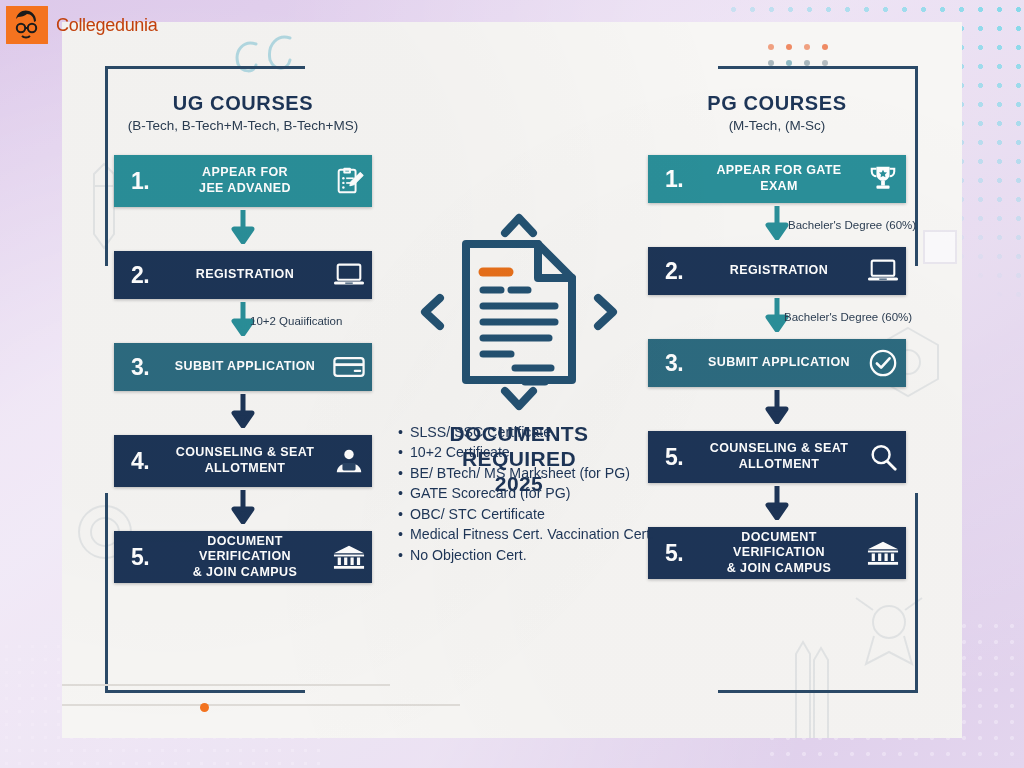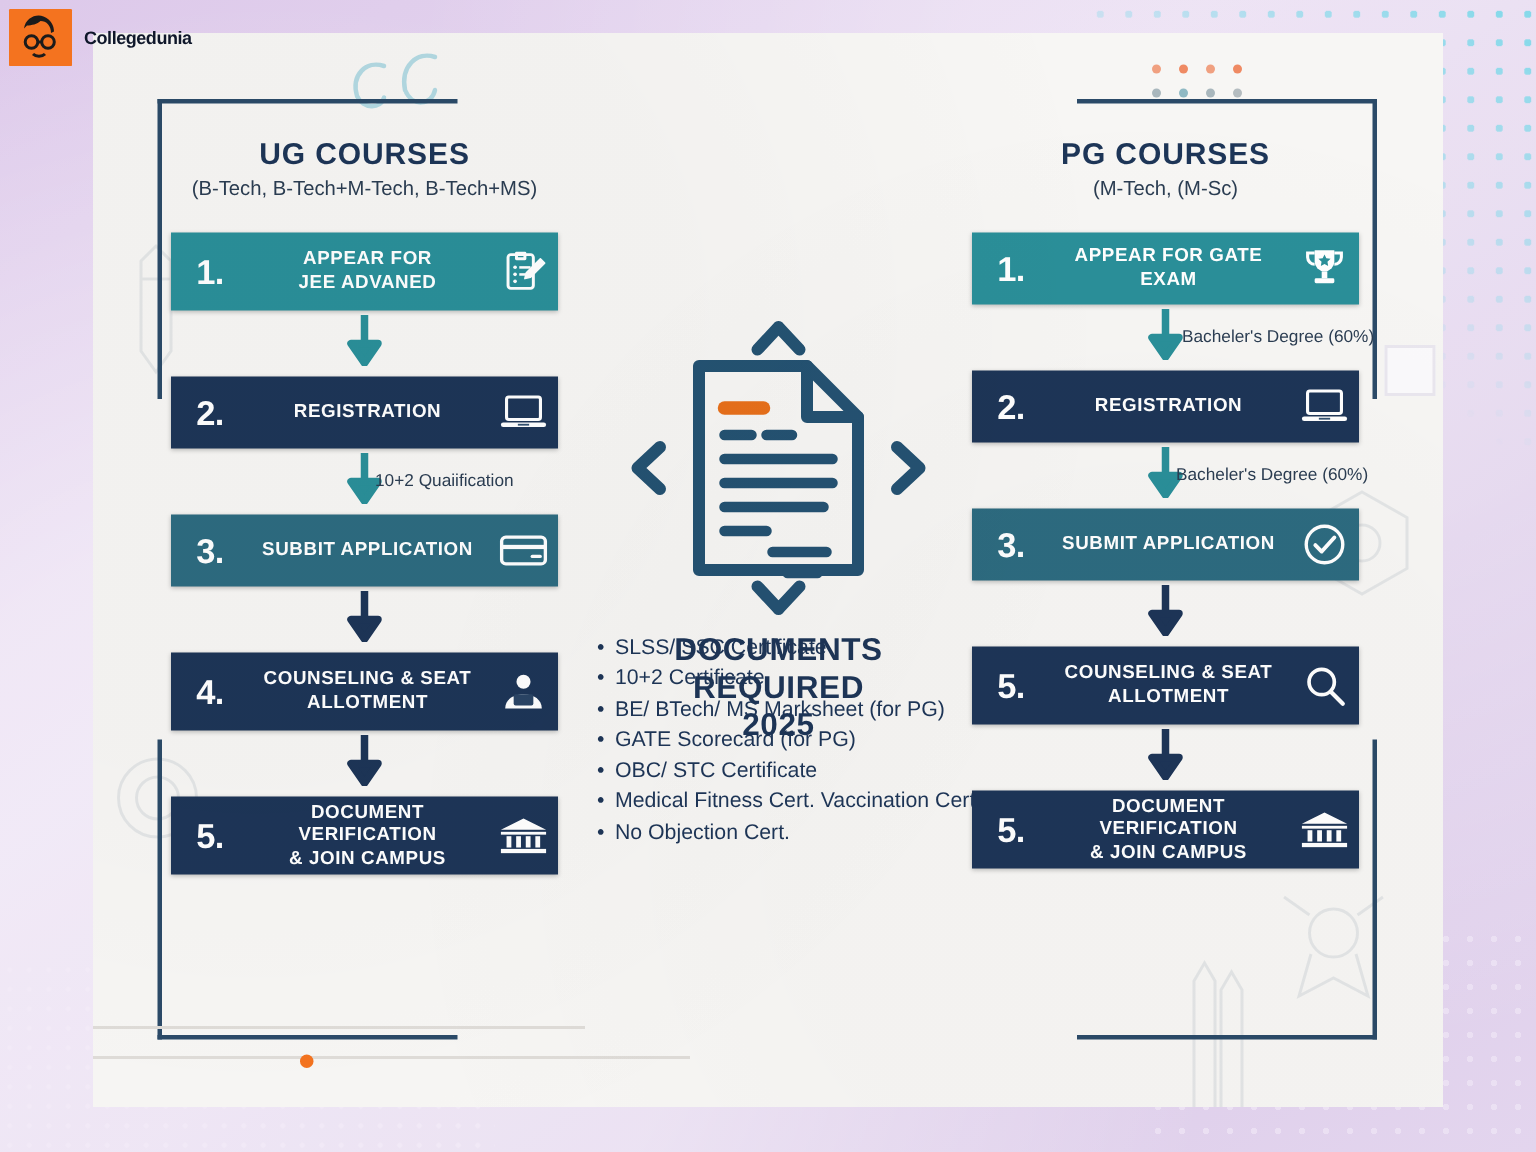--- a/index.html
+++ b/index.html
@@ -181,21 +181,21 @@
   
   .logo {
     position: absolute; left: 6px; top: 6px;
     display: flex; align-items: center; gap: 8px; z-index: 20;
   }
   .logo-mark {
     width: 42px; height: 38px; background: #f4731f;
     position: relative; overflow: hidden; border-radius: 1px;
   }
   .logo-text {
-    font-size: 12px; font-weight: bold; color: #0f172a; letter-spacing: -.3px;
+    font-size: 18px; font-weight: normal; color: #c2410c; letter-spacing: -.3px;
   }
 </style>
 </head>
 <body>
 
 <div class="bg-texture"></div>
 <div class="bg-dots-tr"></div>
 <div class="bg-dots-tl"></div>
 <div class="bg-dots-br"></div>
 

